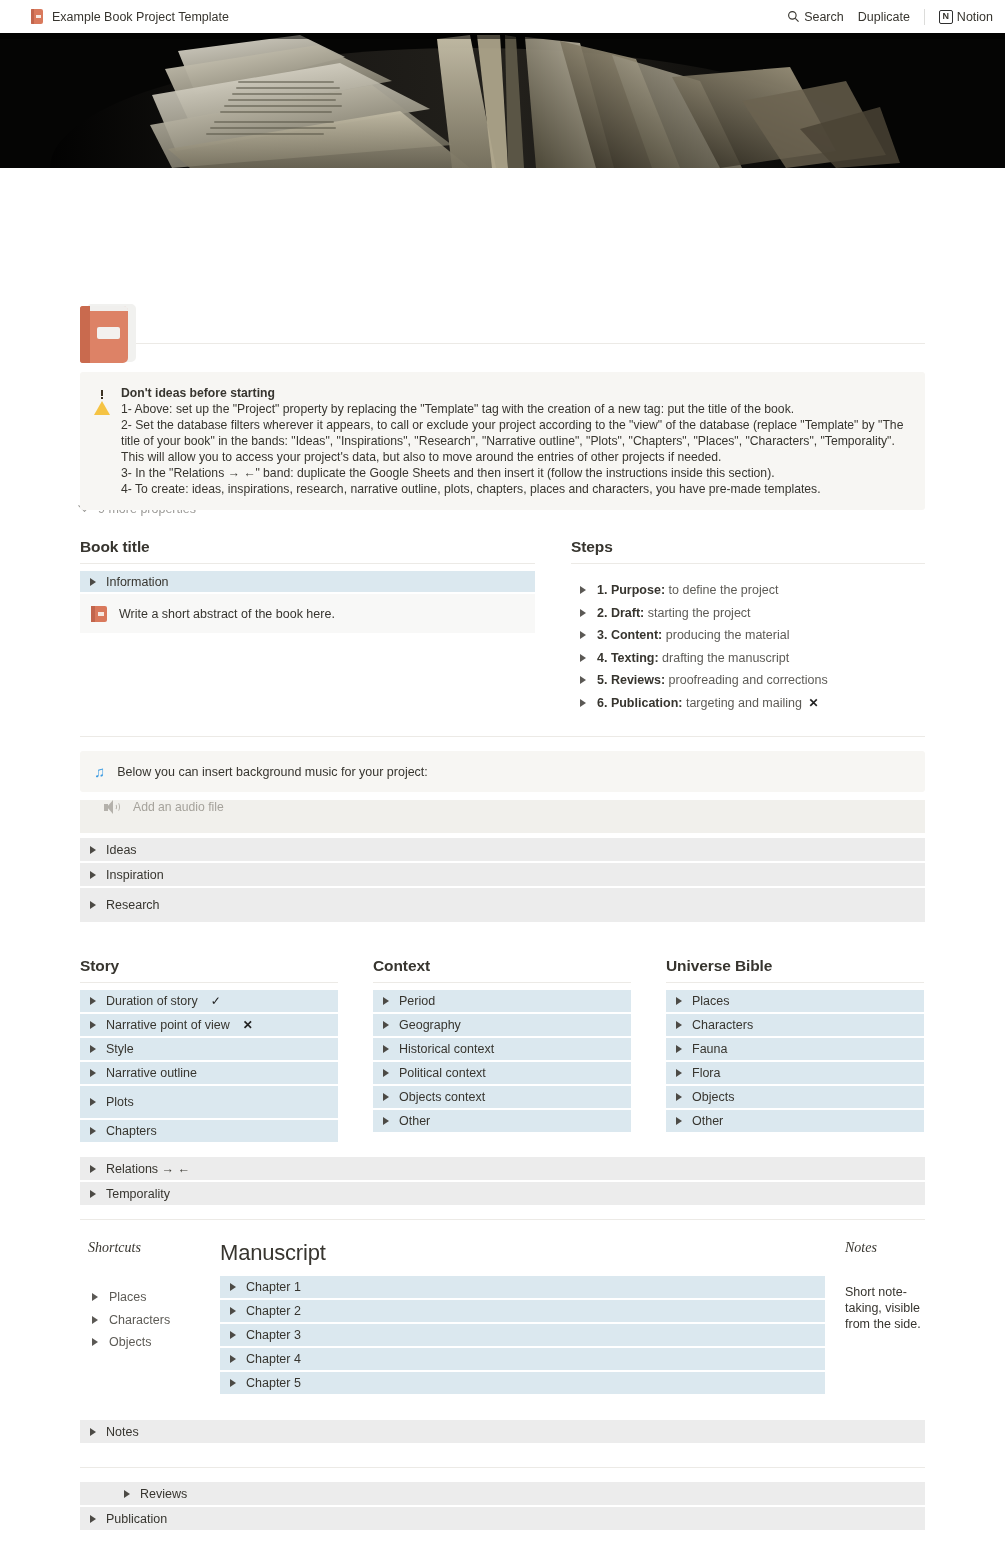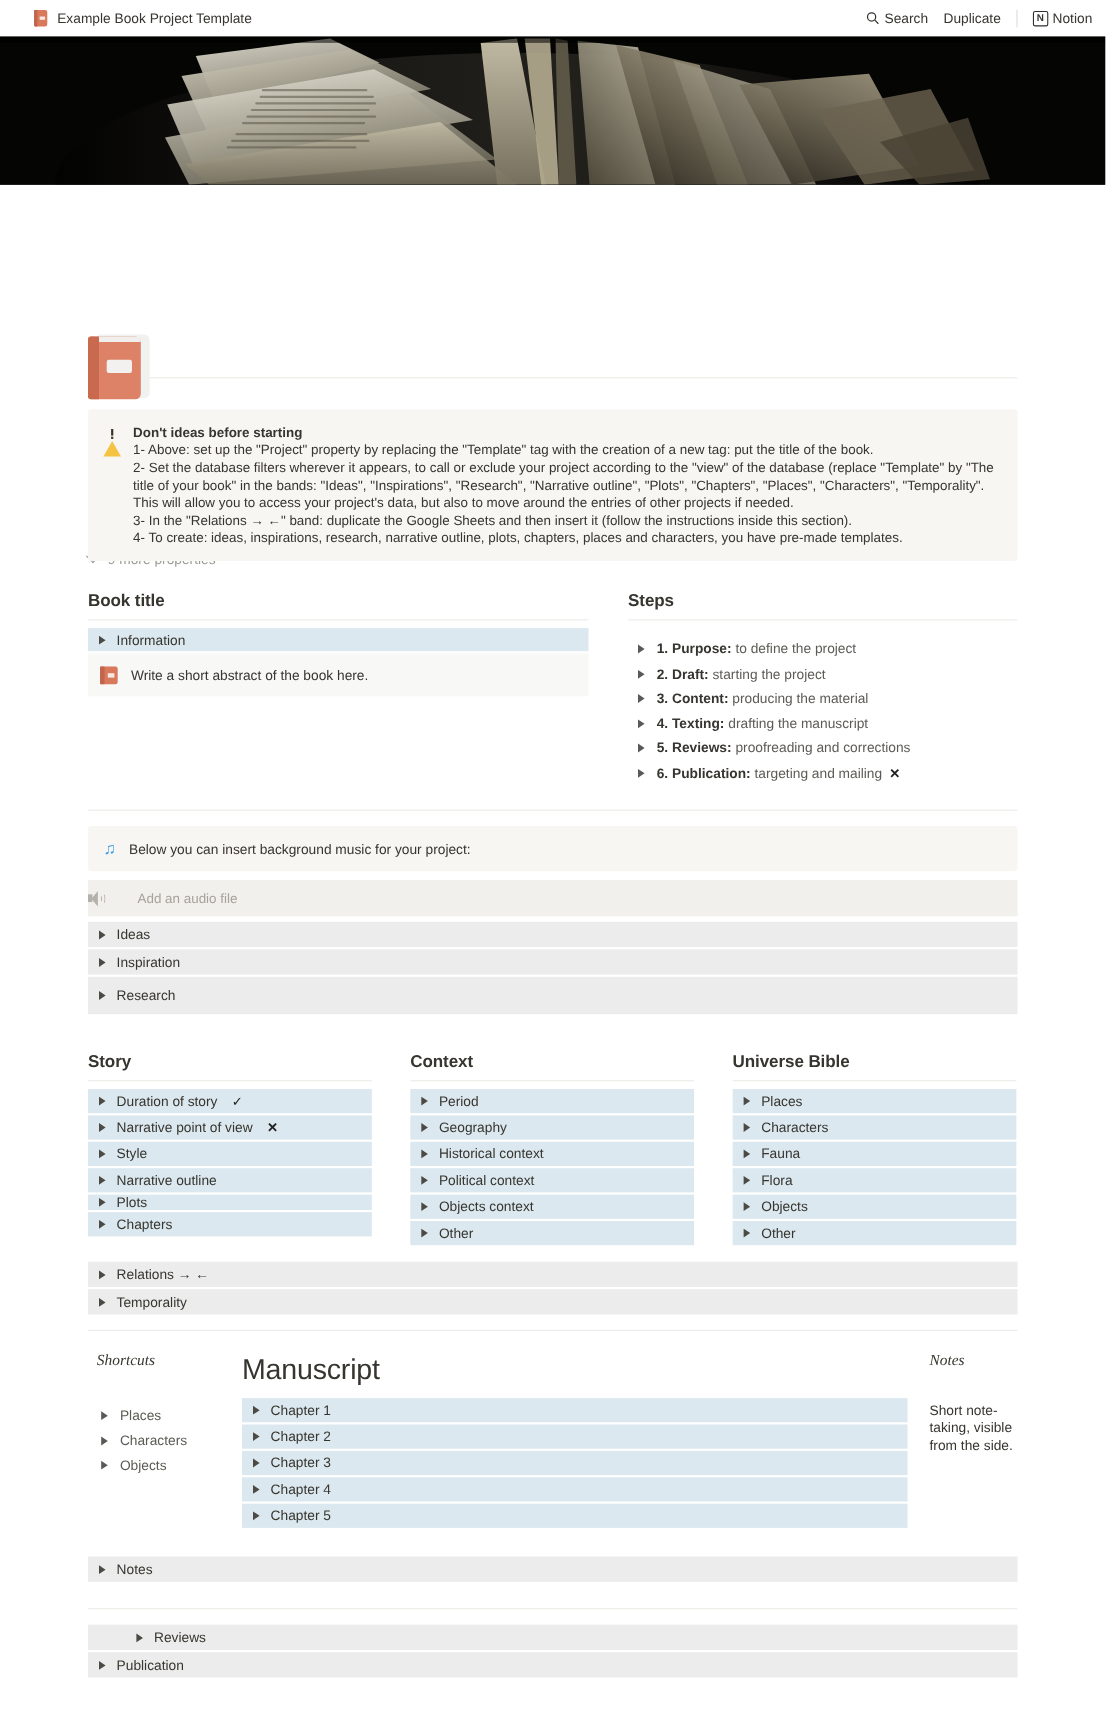--- a/index.html
+++ b/index.html
@@ -129,40 +129,40 @@
 
   
   .music-callout {
     background:#f7f6f3; border-radius:3px; height:41px;
     display:flex; align-items:center; gap:12px; padding-left:14px;
     font-size:12.5px; color:#37352f;
   }
   .music-icon { color:#3b9ae1; font-size:15px; line-height:1; }
 
   .audio-block {
-    background:#f1f0ec; height:33px; display:flex; align-items:center; gap:29px;
-    padding-left:0; font-size:12.2px; color:#a5a29b; cursor:pointer;
+    background:#f1f0ec; height:33px; display:flex; gap:13px;
+    padding-left:24px; font-size:12.2px; color:#a5a29b; cursor:pointer;
   }
   .spk { width:16px; height:14px; position:relative; flex:none; }
   .spk .body { position:absolute; left:0; top:3.5px; width:4px; height:7px; background:#b4b1ab; }
   .spk .cone {
     position:absolute; left:3px; top:0px; width:0;height:0;
     border-top:7px solid transparent; border-bottom:7px solid transparent; border-right:6px solid #b4b1ab;
   }
   .spk .w { position:absolute; border:1.2px solid #b4b1ab; border-left-color:transparent; border-top-color:transparent; border-bottom-color:transparent; border-radius:50%; }
   .spk .w1 { left:8.5px; top:4px; width:4px; height:6px; }
   .spk .w2 { left:10px; top:2px; width:6px; height:10px; }
 
   
   .ms-wrap { display:flex; align-items:flex-start; }
   .shortcuts-col { width: 140px; padding-left: 8px; }
   .serif-head { font-family:"Liberation Serif", serif; font-style:italic; font-size:14px; color:#37352f; margin-bottom:30px; }
   .sc-item { display:flex; align-items:center; gap:11px; font-size:12.5px; color:#5d5b56; height:22.5px; padding-left:4px; cursor:pointer; }
   .manuscript-col { width: 605px; }
-  .ms-title { font-size:26px; font-weight:normal; color:#37352f; margin:0 0 10px 0; letter-spacing:-0.2px; }
+  .ms-title { font-size:22px; font-weight:normal; color:#37352f; margin:0 0 10px 0; letter-spacing:-0.2px; }
   .notes-col { width: 100px; padding-left:20px; }
   .notes-text { font-size:12.5px; line-height:16px; color:#37352f; margin-top:28px; }
 </style>
 </head>
 <body>
 
 <div class="topbar">
   <div class="topbar-left">
     <span class="mini-book">
       <span class="mb-cover"></span>
@@ -433,21 +433,21 @@
           <span class="x-mark">✕</span>
         </div>
         <div class="toggle-band blue" style="height:22px;">
           <span class="tri-right"></span>
           <span>Style</span>
         </div>
         <div class="toggle-band blue" style="height:22px;">
           <span class="tri-right"></span>
           <span>Narrative outline</span>
         </div>
-        <div class="toggle-band blue" style="height:14px;">
+        <div class="toggle-band blue" style="height:32px;">
           <span class="tri-right"></span>
           <span>Plots</span>
         </div>
         <div class="toggle-band blue" style="height:22px;">
           <span class="tri-right"></span>
           <span>Chapters</span>
         </div>
       </div>
 
       <div style="width:258px;">

